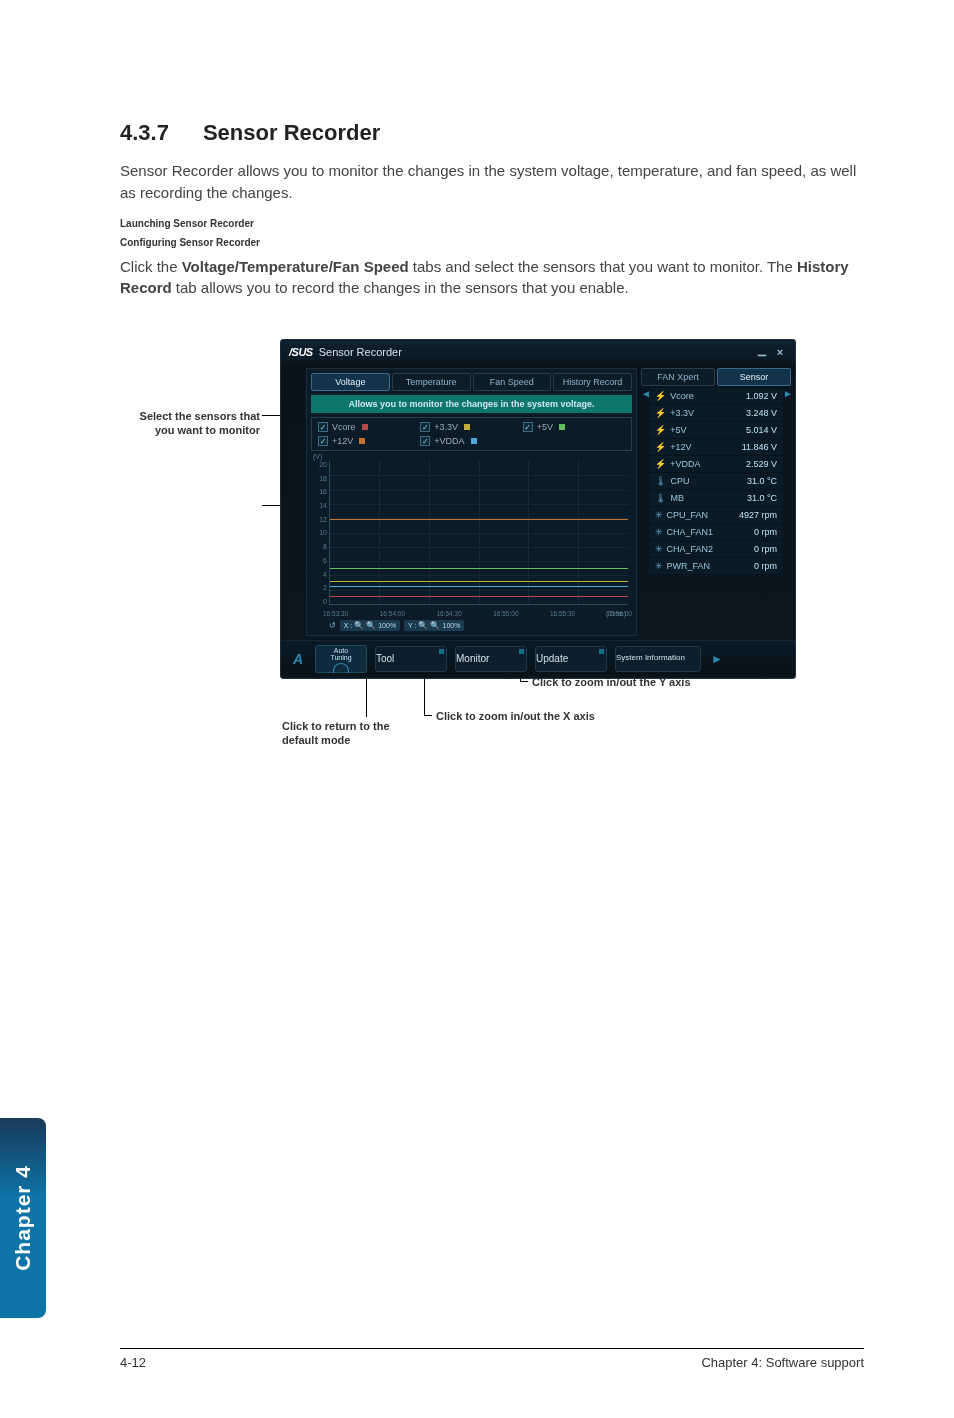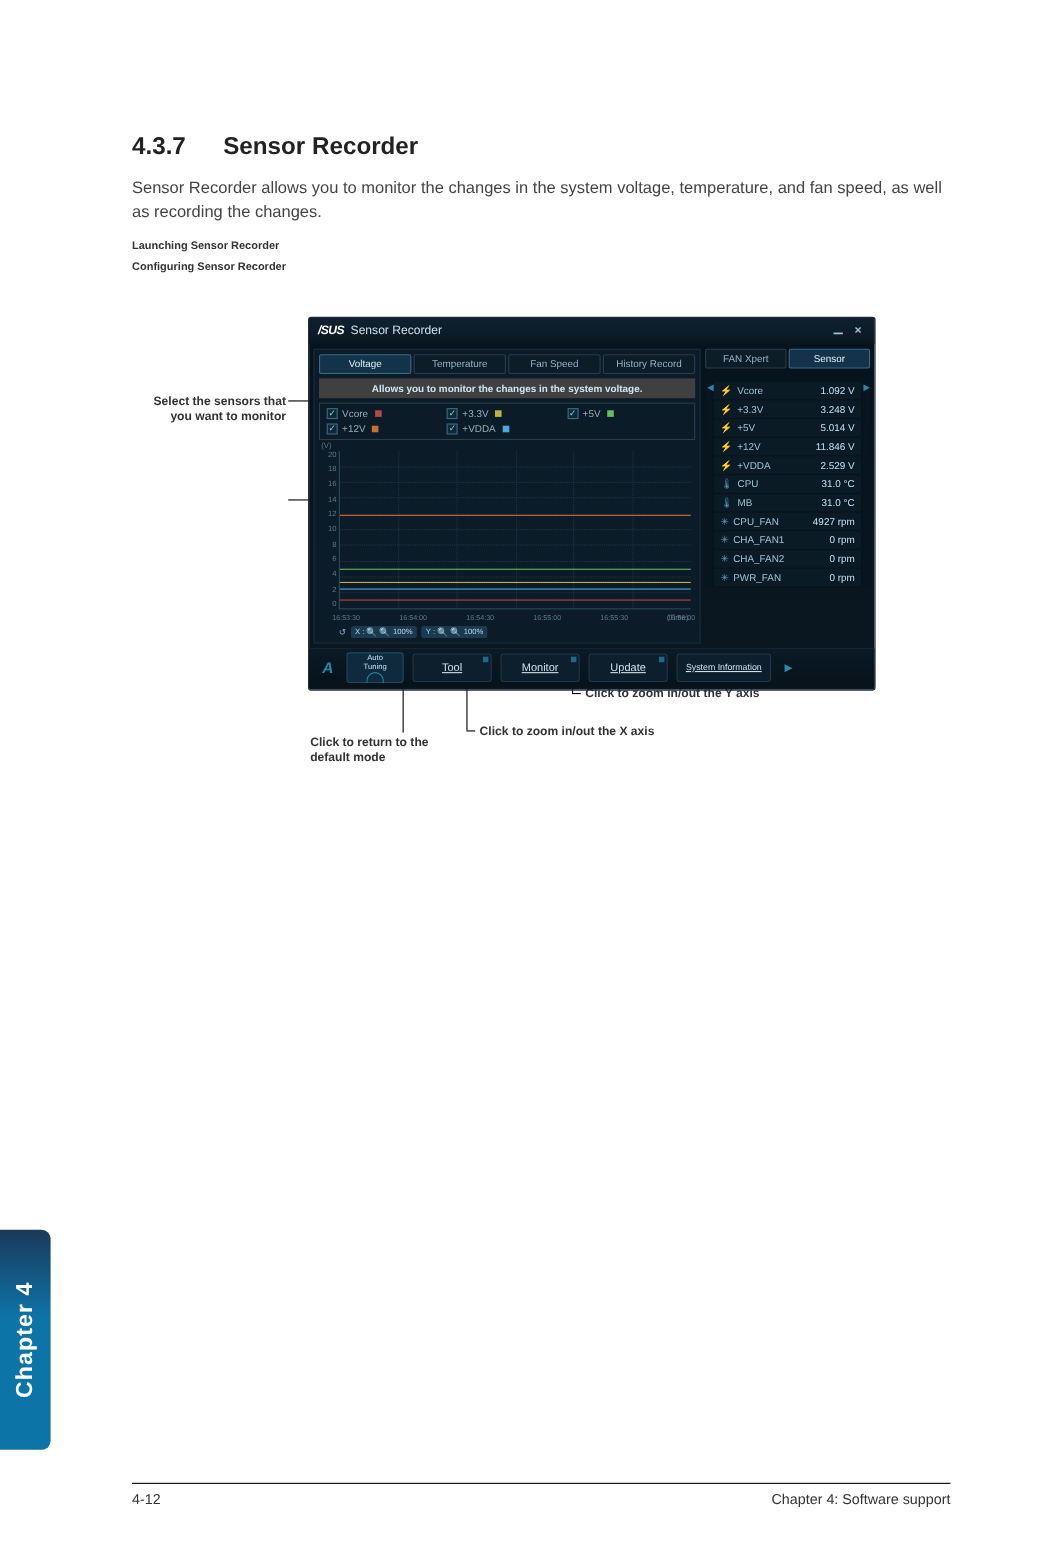--- a/index.html
+++ b/index.html
@@ -100,36 +100,36 @@
   }
   .title-text { color: #d0e0ea; }
   .title-spacer { flex: 1; }
   .title-min, .title-close {
     width: 14px; height: 14px; display: inline-flex;
     align-items: center; justify-content: center;
     color: #a0c0d0; font-size: 11px; font-weight: bold;
     margin-left: 4px; cursor: pointer;
   }
 
-  .app-body { display: flex; height: 276px; }
+  .app-body { display: flex; height: 276px; padding-left: 21px; }
   .left-panel {
     flex: 1;
     background: #0b1b28;
     border: 1px solid #1a2d3a;
     margin: 4px;
     padding: 4px;
     display: flex;
     flex-direction: column;
   }
   .right-panel {
     width: 150px;
     margin: 4px 4px 4px 0;
     display: flex;
     flex-direction: column;
-    gap: 12px;
+    gap: 2px;
     font-size: 9px;
   }
 
   .tabs-row { display: flex; gap: 2px; }
   .tab {
     flex: 1;
     background: #0d1d28;
     border: 1px solid #2a3d4a;
     color: #8fb3c8;
     font-size: 9px;
@@ -137,21 +137,21 @@
     padding: 3px 0;
     border-radius: 2px;
     cursor: pointer;
   }
   .tab.active {
     background: #12334a;
     color: #e0f0fa;
     border-color: #3a6a8a;
   }
   .info-band {
-    background: #404040;
+    background: #0f766e;
     color: #cfe6f2;
     font-size: 9px;
     font-weight: bold;
     text-align: center;
     padding: 4px;
     margin-top: 4px;
   }
   .checkbox-area {
     border: 1px solid #2a3d4a;
     margin-top: 4px;
@@ -280,24 +280,23 @@
     border: 1px solid #2a88aa; border-bottom: none;
     border-radius: 16px 16px 0 0;
     position: relative;
   }
   .tool-btn {
     width: 72px; height: 26px;
     background: #0d1f2c;
     border: 1px solid #22384a;
     border-radius: 3px;
     color: #d0e0ea; font-size: 10px;
-    display: flex; align-items: center; justify-content: center;
+    display: flex; align-items: center; justify-content: flex-start;
     cursor: pointer;
     position: relative;
-    text-decoration: underline;
   }
   .tool-btn .corner {
     position: absolute; right: 2px; top: 2px;
     width: 5px; height: 5px;
     background: #1a6a8a;
   }
 
   
   .side-tab {
     position: absolute;
@@ -341,20 +340,23 @@
 <div class="page-content">
   <h2 class="section-heading">
     <span class="section-num">4.3.7</span><span>Sensor Recorder</span>
   </h2>
 
   <p class="body-text">Sensor Recorder allows you to monitor the changes in the system voltage, temperature, and fan speed, as well as recording the changes.</p>
 
   <p class="sub-heading">Launching Sensor Recorder</p>
 
   <p class="sub-heading">Configuring Sensor Recorder</p>
+  <p class="body-text">
+    <span>Click the </span><span class="bold-inline">Voltage/Temperature/Fan Speed</span><span> tabs and select the sensors that you want to monitor. The </span><span class="bold-inline">History Record</span><span> tab allows you to record the changes in the sensors that you enable.</span>
+  </p>
 
   <div class="screenshot-area">
 
     <div class="callout-left" style="left:10px; top:70px;">
       <span>Select the sensors that you want to monitor</span>
     </div>
     <div class="callout-line" style="left:142px; top:76px; width:24px;"></div>
 
     <div class="callout-line" style="left:142px; top:166px; width:46px;"></div>
 

